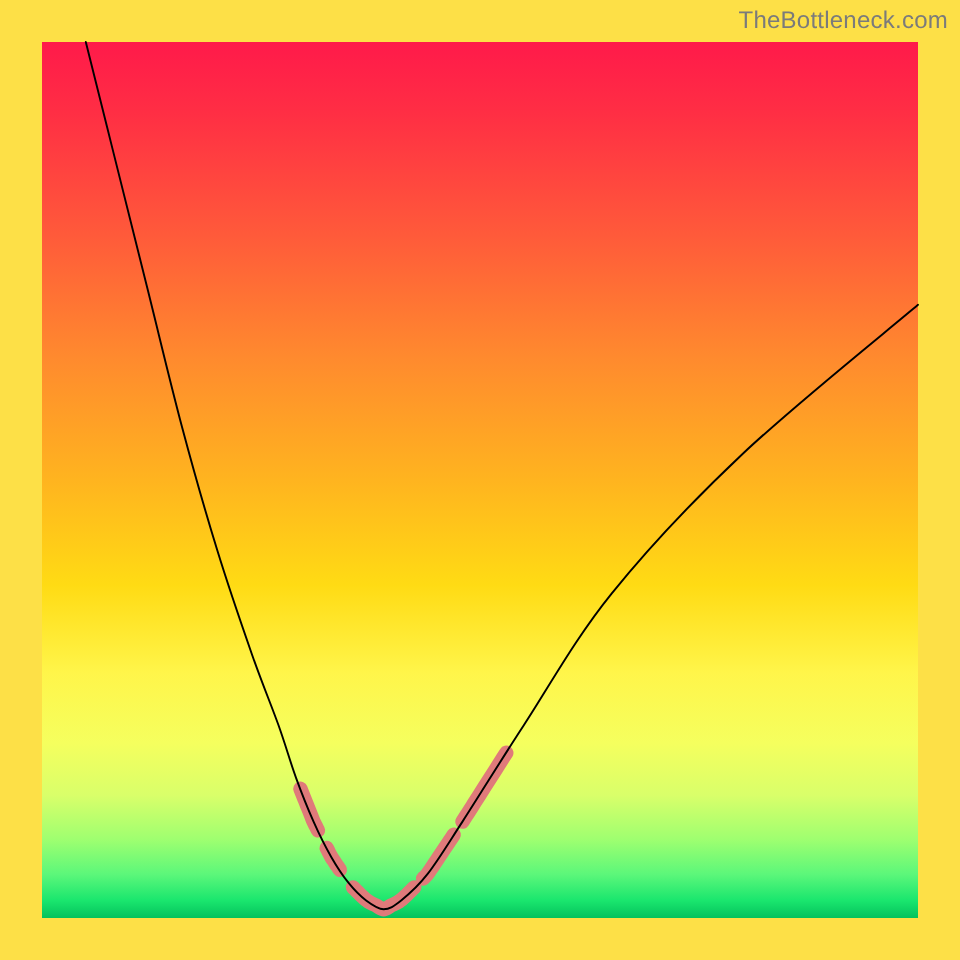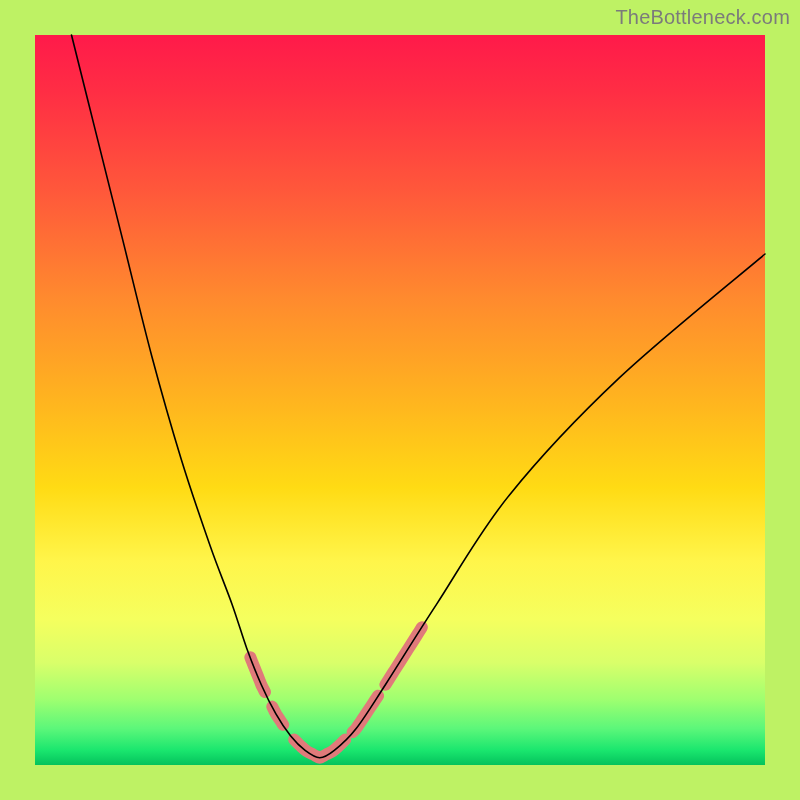--- a/index.html
+++ b/index.html
@@ -10,21 +10,21 @@
     background: #000;
     overflow: hidden;
     font-family: Arial, Helvetica, sans-serif;
   }
   .frame {
     position: absolute;
     left: 0;
     top: 0;
     width: 800px;
     height: 800px;
-    background: #bef264;
+    background: #fde047;
     text-align: center;
   }
   .plot {
     position: absolute;
     left: 35px;
     top: 35px;
     width: 730px;
     height: 730px;
     background: linear-gradient(
       to bottom,

